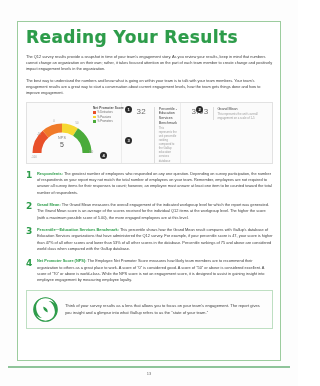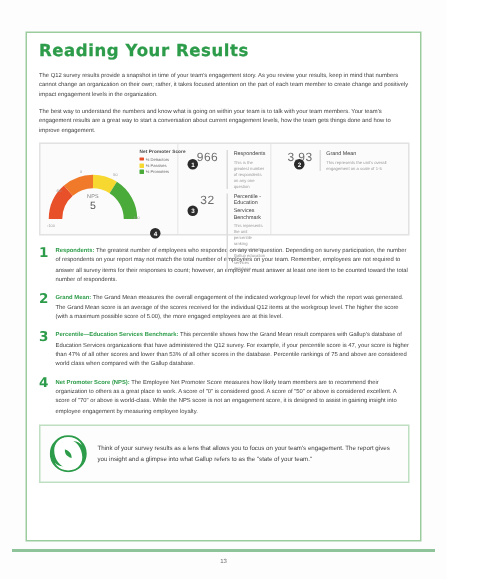--- a/index.html
+++ b/index.html
@@ -18,21 +18,21 @@
     border:1px solid #9ccc9e;
     box-sizing:border-box;
     background:#ffffff;
   }
   .inner{
     position:absolute;left:26px;top:28px;width:247px;
   }
   .title{
     font-family:"DejaVu Sans",sans-serif;
     font-weight:bold;
-    font-size:11px;
+    font-size:17px;
     letter-spacing:0.4px;
     color:#2d9c4a;
     margin:0 0 7px 0;
     line-height:1.1;
     -webkit-text-stroke:0.2px #2d9c4a;
   }
   p.body{
     font-size:3.9px;
     line-height:1.62;
     color:#3d3d3d;
@@ -183,27 +183,20 @@
           </div>
           <div class="legend-row">
             <span class="sw" style="background:#4aab3a"></span>
             <span class="legend-txt">% Promoters</span>
           </div>
         </div>
       </div>
 
       <div class="metrics-col">
         <div class="metric">
-          <div class="num">966</div>
-          <div class="txtblk">
-            <div class="mlabel">Respondents</div>
-            <div class="mdesc">This is the greatest number of respondents on any one question</div>
-          </div>
-        </div>
-        <div class="metric">
           <div class="num">32</div>
           <div class="txtblk">
             <div class="mlabel">Percentile - Education Services Benchmark</div>
             <div class="mdesc">This represents the unit percentile ranking compared to the Gallup education services database</div>
           </div>
         </div>
       </div>
 
       <div class="metrics-col" style="flex:none;width:82px;border-left:0.6px solid #ececec;">
         <div class="metric">

